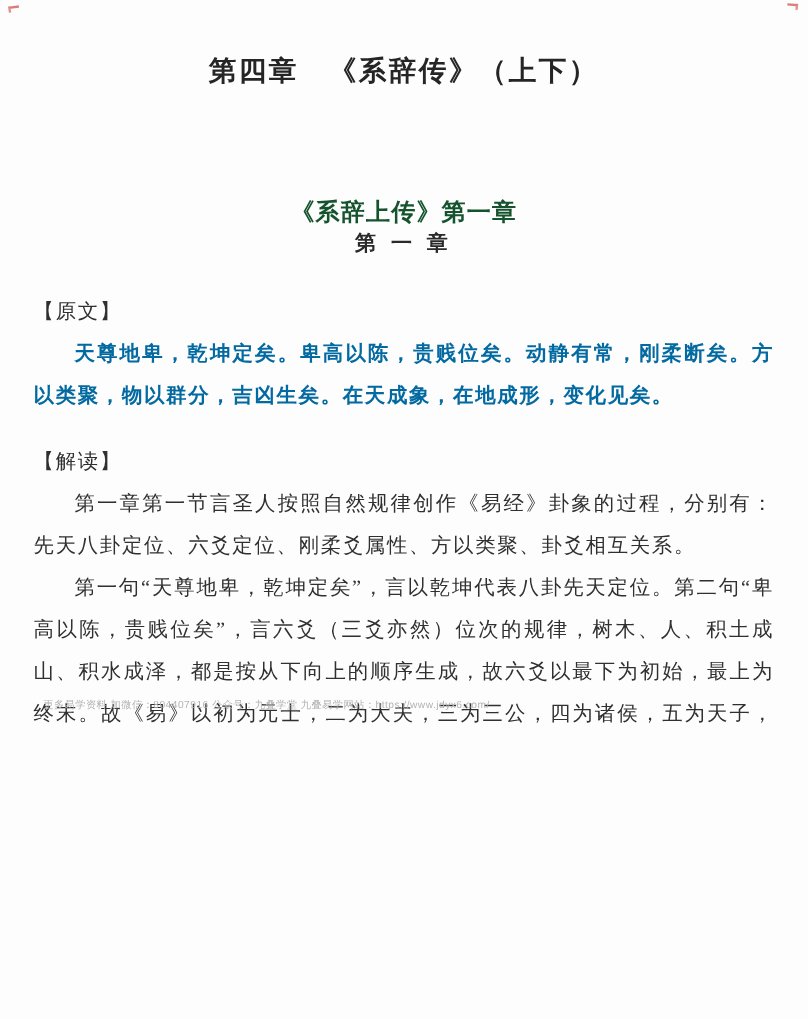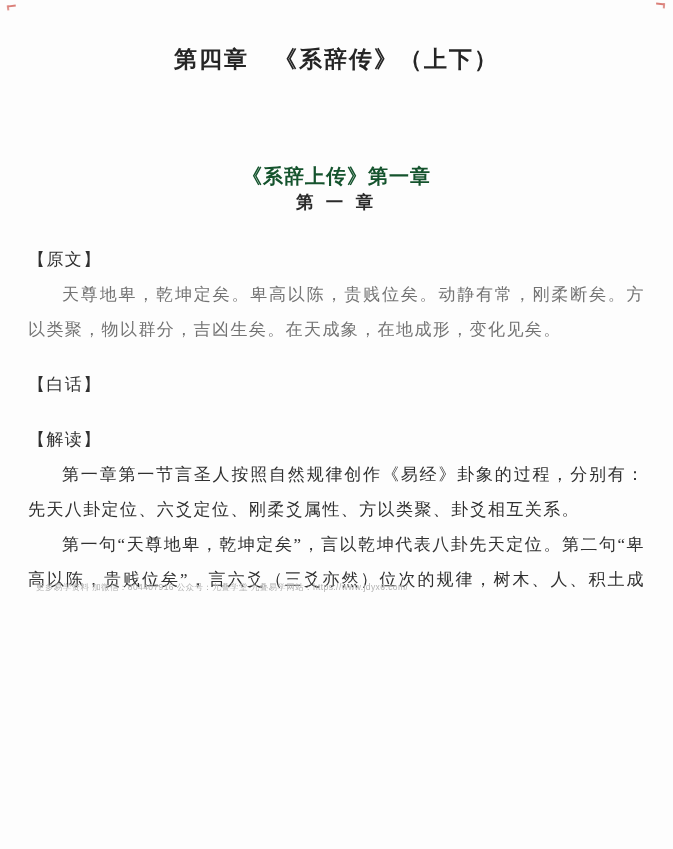--- a/index.html
+++ b/index.html
@@ -60,22 +60,22 @@
   }
   .sec-label {
     text-indent: 0;
     font-weight: normal;
     margin-top: 20px;
   }
   .para {
     text-indent: 2em;
   }
   .section-yuanwen .para {
-    font-weight: normal;
-    color: #737373;
+    font-weight: bold;
+    color: #0369a1;
   }
   .page-footer {
     position: absolute;
     left: 36px;
     bottom: 9px;
     font-size: 8.5px;
     letter-spacing: 0.4px;
     color: #b2b2b2;
     font-family: "Liberation Sans", "DejaVu Sans", sans-serif;
     white-space: nowrap;
@@ -96,21 +96,20 @@
   <h3 class="chapter-heading">第 一 章</h3>
 
   <div class="body-text">
 
     <section class="section-yuanwen">
       <div class="sec-label">【原文】</div>
       <p class="para">天尊地卑，乾坤定矣。卑高以陈，贵贱位矣。动静有常，刚柔断矣。方以类聚，物以群分，吉凶生矣。在天成象，在地成形，变化见矣。</p>
     </section>
 
     <section class="section-baihua">
-      <div class="sec-label">【白话】</div>
     </section>
 
     <section class="section-jiedu">
       <div class="sec-label">【解读】</div>
       <p class="para">第一章第一节言圣人按照自然规律创作《易经》卦象的过程，分别有：先天八卦定位、六爻定位、刚柔爻属性、方以类聚、卦爻相互关系。</p>
       <p class="para">第一句“天尊地卑，乾坤定矣”，言以乾坤代表八卦先天定位。第二句“卑高以陈，贵贱位矣”，言六爻（三爻亦然）位次的规律，树木、人、积土成山、积水成泽，都是按从下向上的顺序生成，故六爻以最下为初始，最上为终末。故《易》以初为元士，二为大夫，三为三公，四为诸侯，五为天子，上为</p>
     </section>
 
   </div>
 

